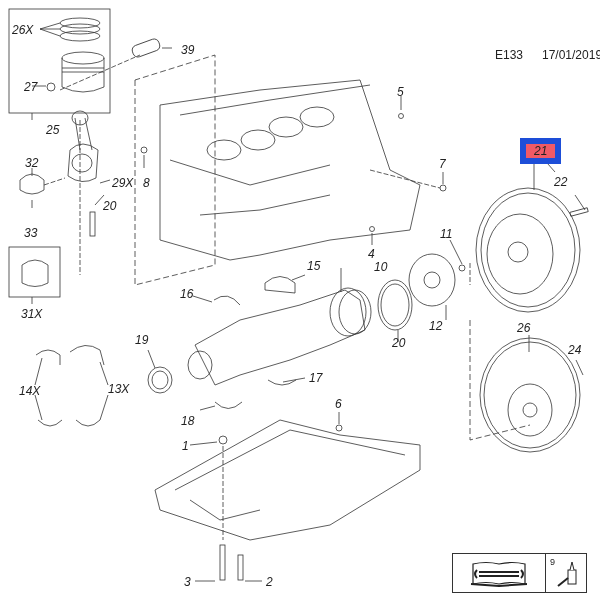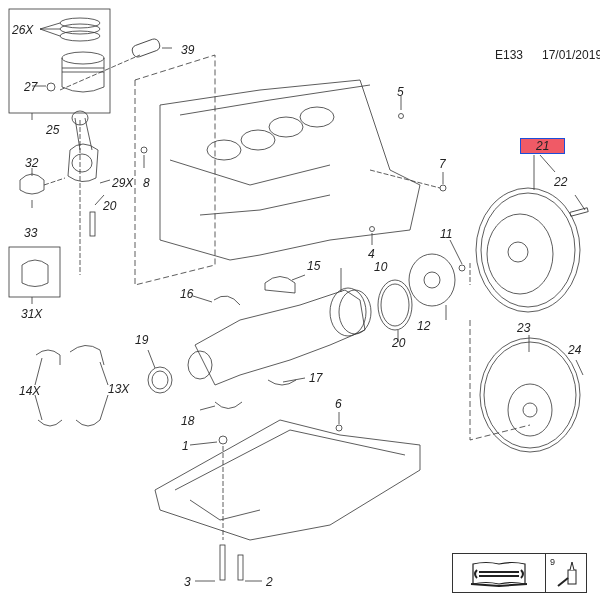--- a/index.html
+++ b/index.html
@@ -1,20 +1,20 @@
 <!DOCTYPE html>
 <html><head>
 <meta charset="utf-8">
 <style>
   html,body{margin:0;padding:0;background:#fff;}
   body{width:600px;height:600px;position:relative;overflow:hidden;font-family:"Liberation Sans",sans-serif;color:#222;}
   #canvas{position:absolute;left:0;top:0;width:600px;height:600px;}
   .lbl{position:absolute;font-size:12px;line-height:12px;color:#222;white-space:nowrap;font-style:italic;}
   .hdr{position:absolute;top:8px;font-size:12px;color:#222;margin-top:40px;}
-  .hl{background:#f05a66;padding:1px 15px;border:1px solid #1d4ed8;color:#222;}
+  .hl{background:#f05a66;padding:1px 8px;border:6px solid #1d4ed8;color:#222;}
   .legend{position:absolute;left:452px;top:553px;width:133px;height:38px;border:1px solid #333;display:flex;}
   .legend .cell1{width:92px;border-right:1px solid #333;position:relative;}
   .legend .cell2{flex:1;position:relative;}
   .legend .num{position:absolute;left:4px;top:3px;font-size:9px;}
 </style>
 </head>
 <body>
 
 <svg id="canvas" viewBox="0 0 600 600" xmlns="http://www.w3.org/2000/svg" fill="none" stroke="#333" stroke-width="0.8">
 
@@ -187,24 +187,24 @@
 <span class="lbl" style="left:21px;top:308px;">31X</span>
 <span class="lbl" style="left:397px;top:86px;">5</span>
 <span class="lbl" style="left:439px;top:158px;">7</span>
 <span class="lbl" style="left:368px;top:248px;">4</span>
 <span class="lbl" style="left:440px;top:228px;">11</span>
 <span class="lbl hl" style="left: 520px; top: 138px; background: rgb(240, 90, 102);">21</span>
 <span class="lbl" style="left:554px;top:176px;">22</span>
 <span class="lbl" style="left:307px;top:260px;">15</span>
 <span class="lbl" style="left:334px;top:261px;margin-left:40px;">10</span>
 <span class="lbl" style="left:180px;top:288px;text-align:right;">16</span>
-<span class="lbl" style="left:417px;top:320px;">12</span>
+<span class="lbl" style="left:429px;top:320px;">12</span>
 <span class="lbl" style="left:392px;top:337px;">20</span>
 <span class="lbl" style="left:135px;top:334px;">19</span>
-<span class="lbl" style="left:517px;top:322px;">23</span>
+<span class="lbl" style="left:517px;top:322px;">26</span>
 <span class="lbl" style="left:568px;top:344px;">24</span>
 <span class="lbl" style="left:19px;top:385px;">14X</span>
 <span class="lbl" style="left:108px;top:383px;">13X</span>
 <span class="lbl" style="left:309px;top:372px;">17</span>
 <span class="lbl" style="left:335px;top:398px;">6</span>
 <span class="lbl" style="left:181px;top:415px;">18</span>
 <span class="lbl" style="left:182px;top:440px;">1</span>
 <span class="lbl" style="left:184px;top:576px;">3</span>
 <span class="lbl" style="left:266px;top:576px;">2</span>
 

